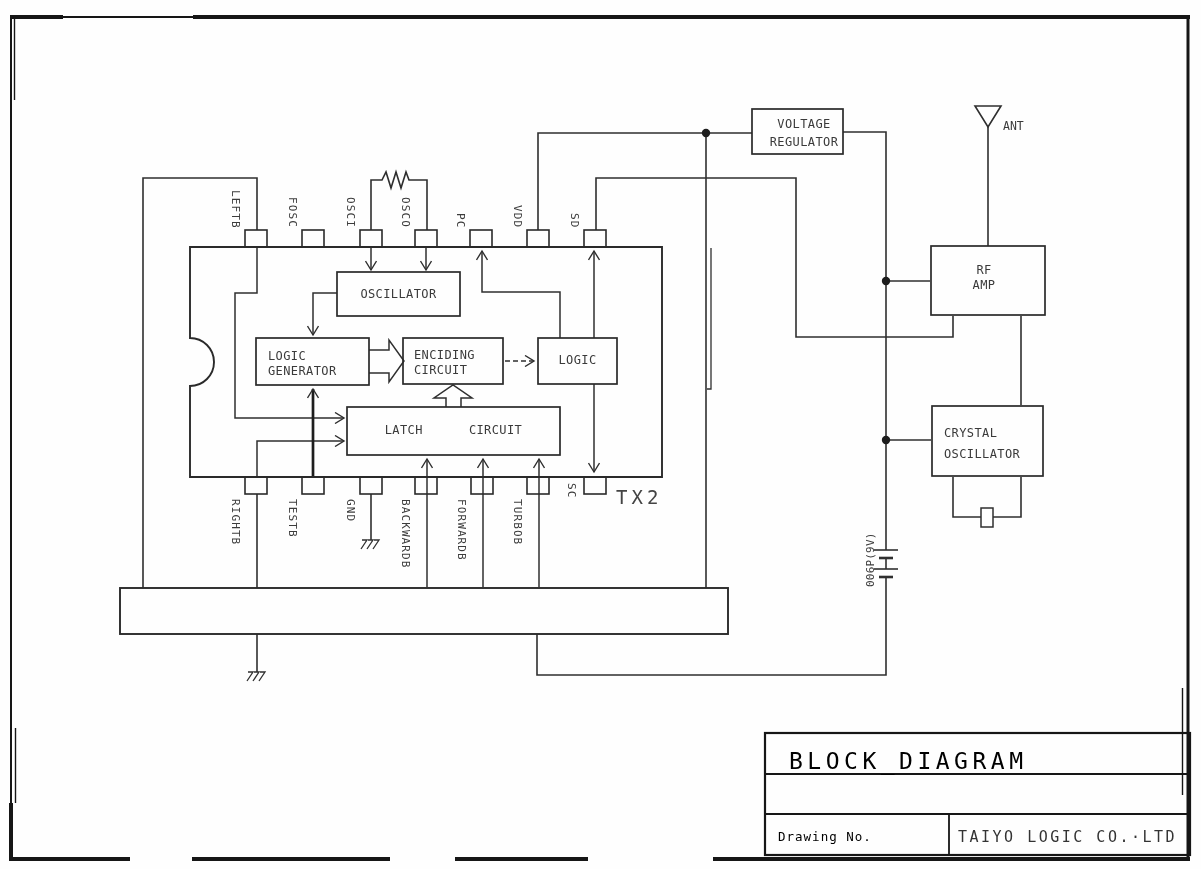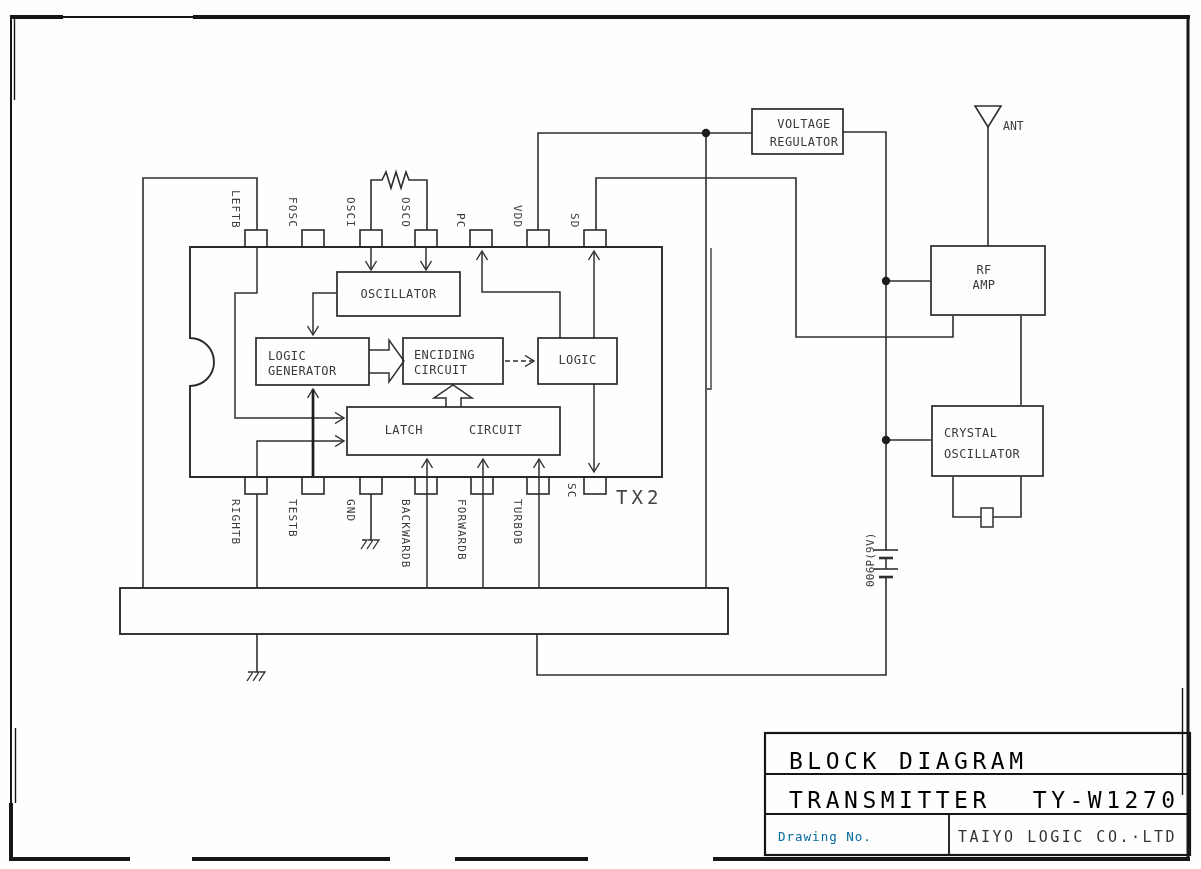--- a/index.html
+++ b/index.html
@@ -10,21 +10,21 @@
   svg{position:absolute;left:0;top:0;}
   .txt{position:absolute;white-space:nowrap;font-family:"DejaVu Sans Mono",monospace;color:#3a3a3a;}
   .pinlab{position:absolute;white-space:nowrap;font-size:11px;letter-spacing:1.1px;line-height:13px;
           color:#3c3c3c;transform:rotate(90deg);transform-origin:0 0;}
   .batlab{position:absolute;white-space:nowrap;font-size:11px;letter-spacing:0.2px;line-height:13px;
           color:#3c3c3c;transform:rotate(-90deg);transform-origin:0 0;}
   .blocklab{font-size:12px;line-height:14.5px;letter-spacing:0.4px;}
   .center{text-align:center;}
   .title-lg{font-size:23px;letter-spacing:4.5px;color:#000000;}
   .title-md{font-size:15px;letter-spacing:2.5px;color:#333;}
-  .title-sm{font-size:12.5px;letter-spacing:1px;color:#0369a1;}
+  .title-sm{font-size:12.5px;letter-spacing:1px;color:#000000;}
   .tx2{font-size:19px;letter-spacing:4px;color:#444;}
 </style>
 </head>
 <body>
 
 <div id="paper">
 
   <svg width="1201" height="869" viewBox="0 0 1201 869">
     <defs>
       <marker id="arr" viewBox="-10 -6 12 12" refX="0" refY="0" markerWidth="12" markerHeight="12" orient="auto" markerUnits="userSpaceOnUse">
@@ -212,20 +212,16 @@
   <div class="txt blocklab" style="left:944px;top:423px;line-height:20.5px;">
     <div>CRYSTAL</div>
     <div>OSCILLATOR</div>
   </div>
 
   <div class="txt" style="left:1003px;top:107px;font-size:11.5px;margin-top:12px;">ANT</div>
   <div class="txt tx2" style="left:616px;top:486px;">TX2</div>
   <div class="batlab" style="left:864px;top:587px;">006P(9V)</div>
 
   <div class="txt title-lg" style="left:789px;top:748px;">BLOCK_DIAGRAM</div>
-  <div class="txt title-lg" style="left:789px;top:787px;display:flex;gap:42px;">
-    <span>TRANSMITTER</span>
-    <span>TY-W1270</span>
-  </div>
   <div class="txt title-sm" style="left:778px;top:829px;">Drawing No.</div>
   <div class="txt title-md" style="left:958px;top:828px;">TAIYO LOGIC CO.·LTD</div>
 
 </div>
 
 </body></html>

